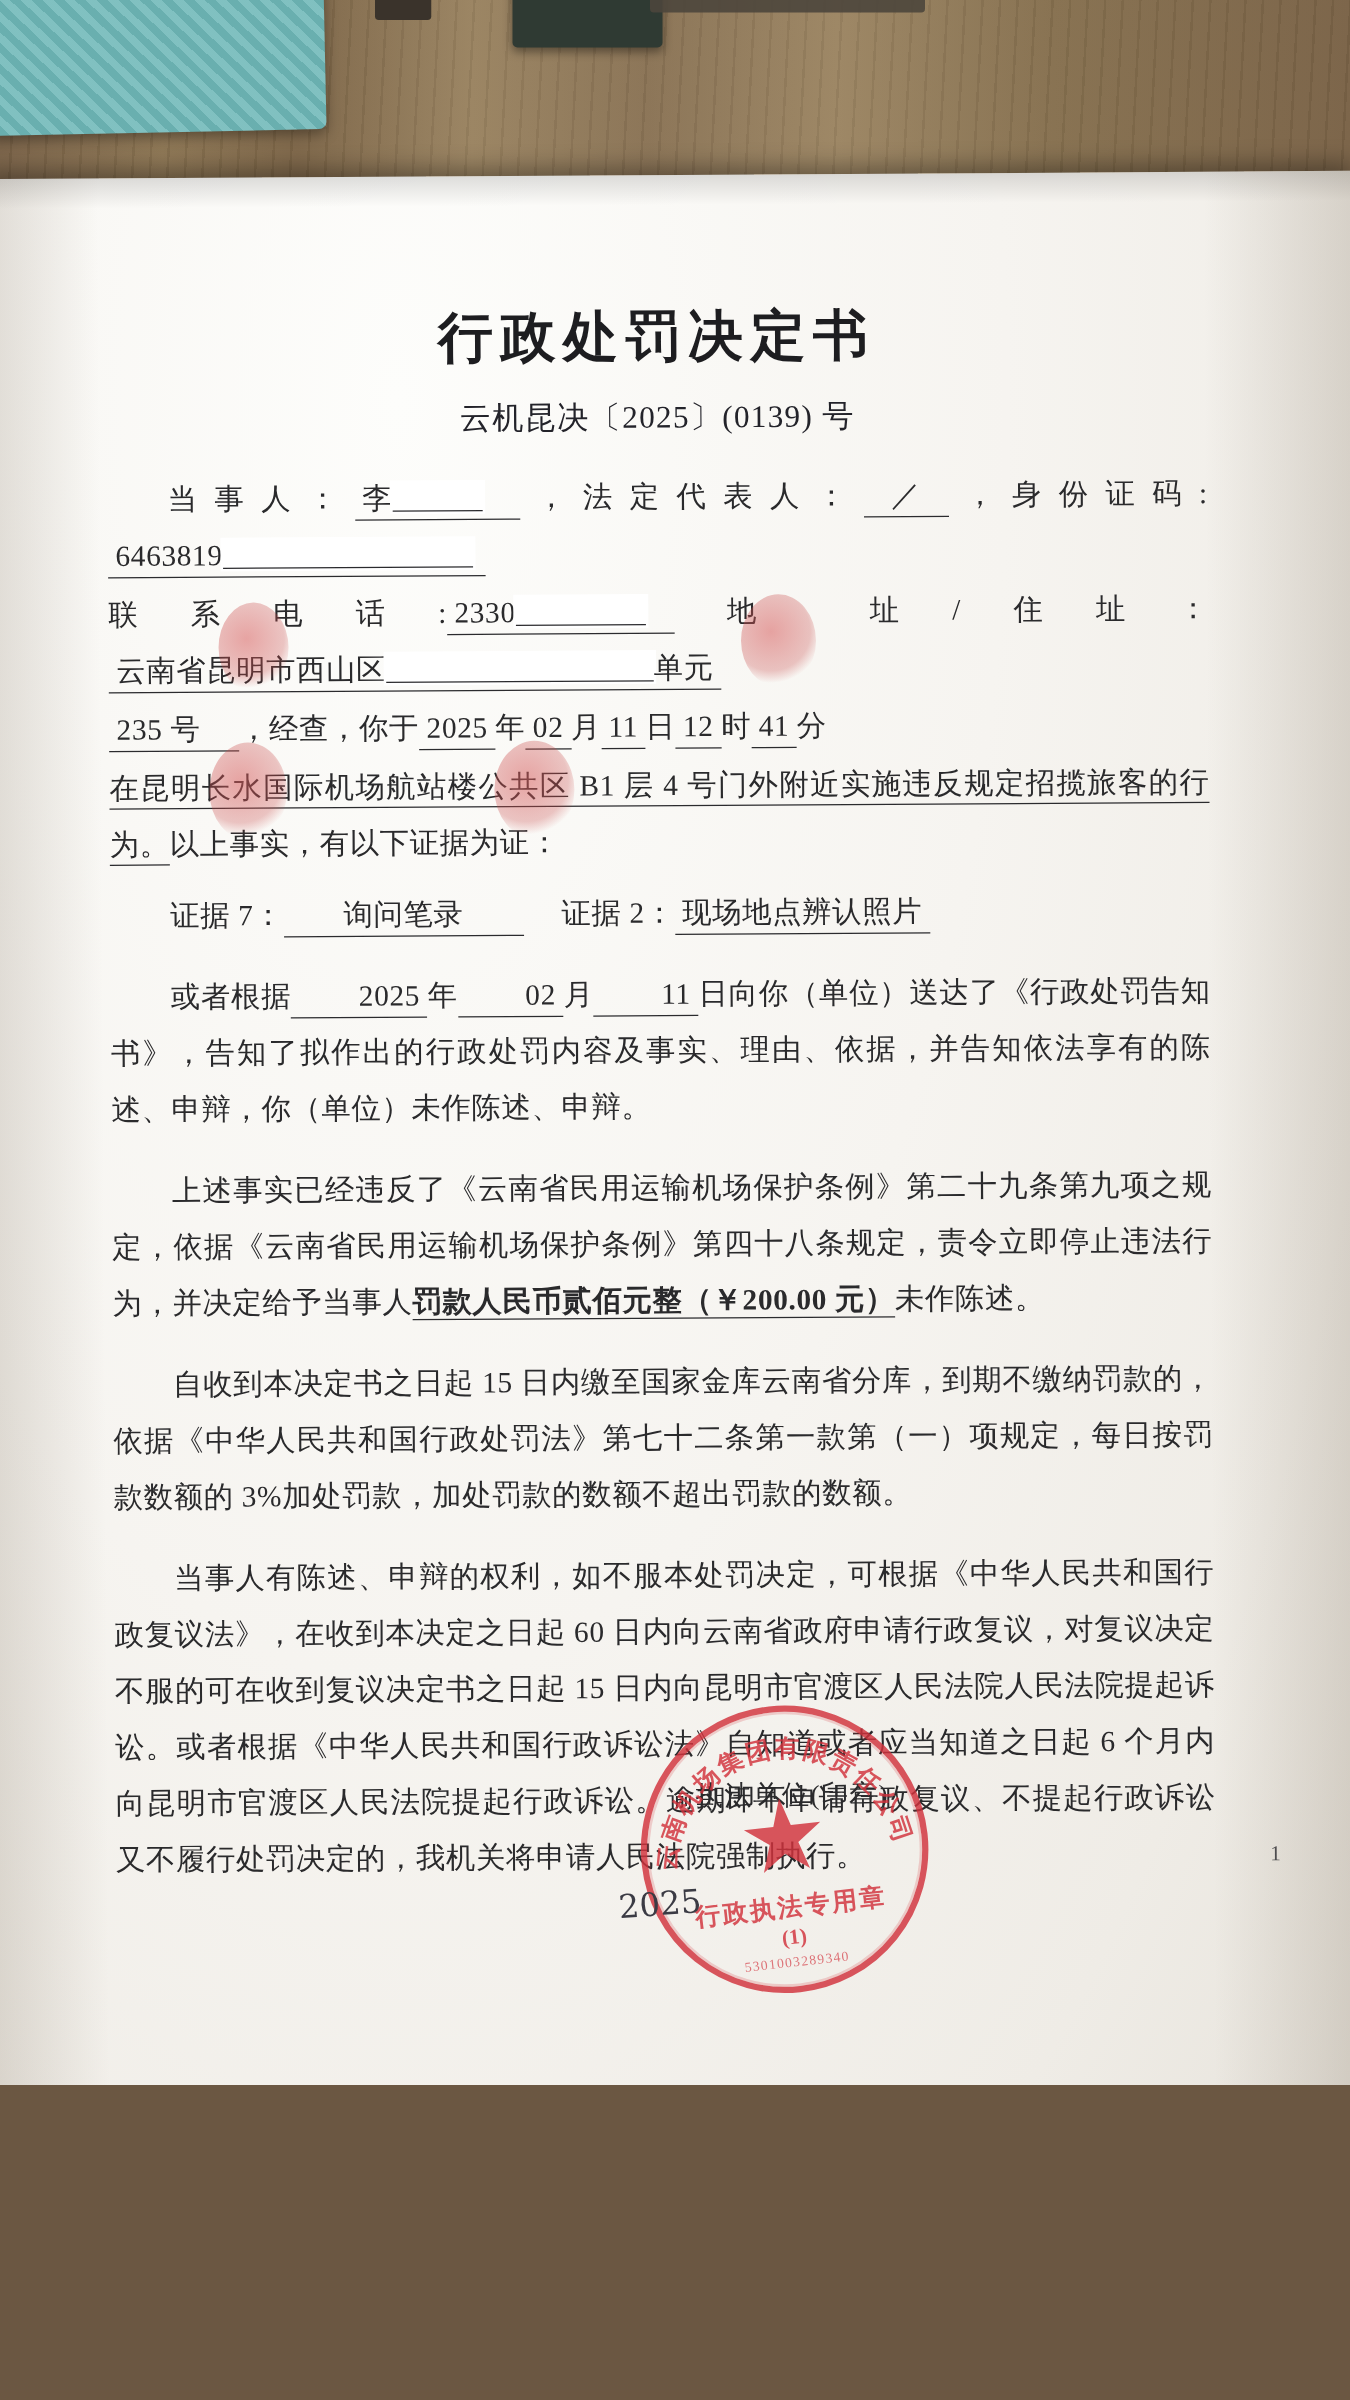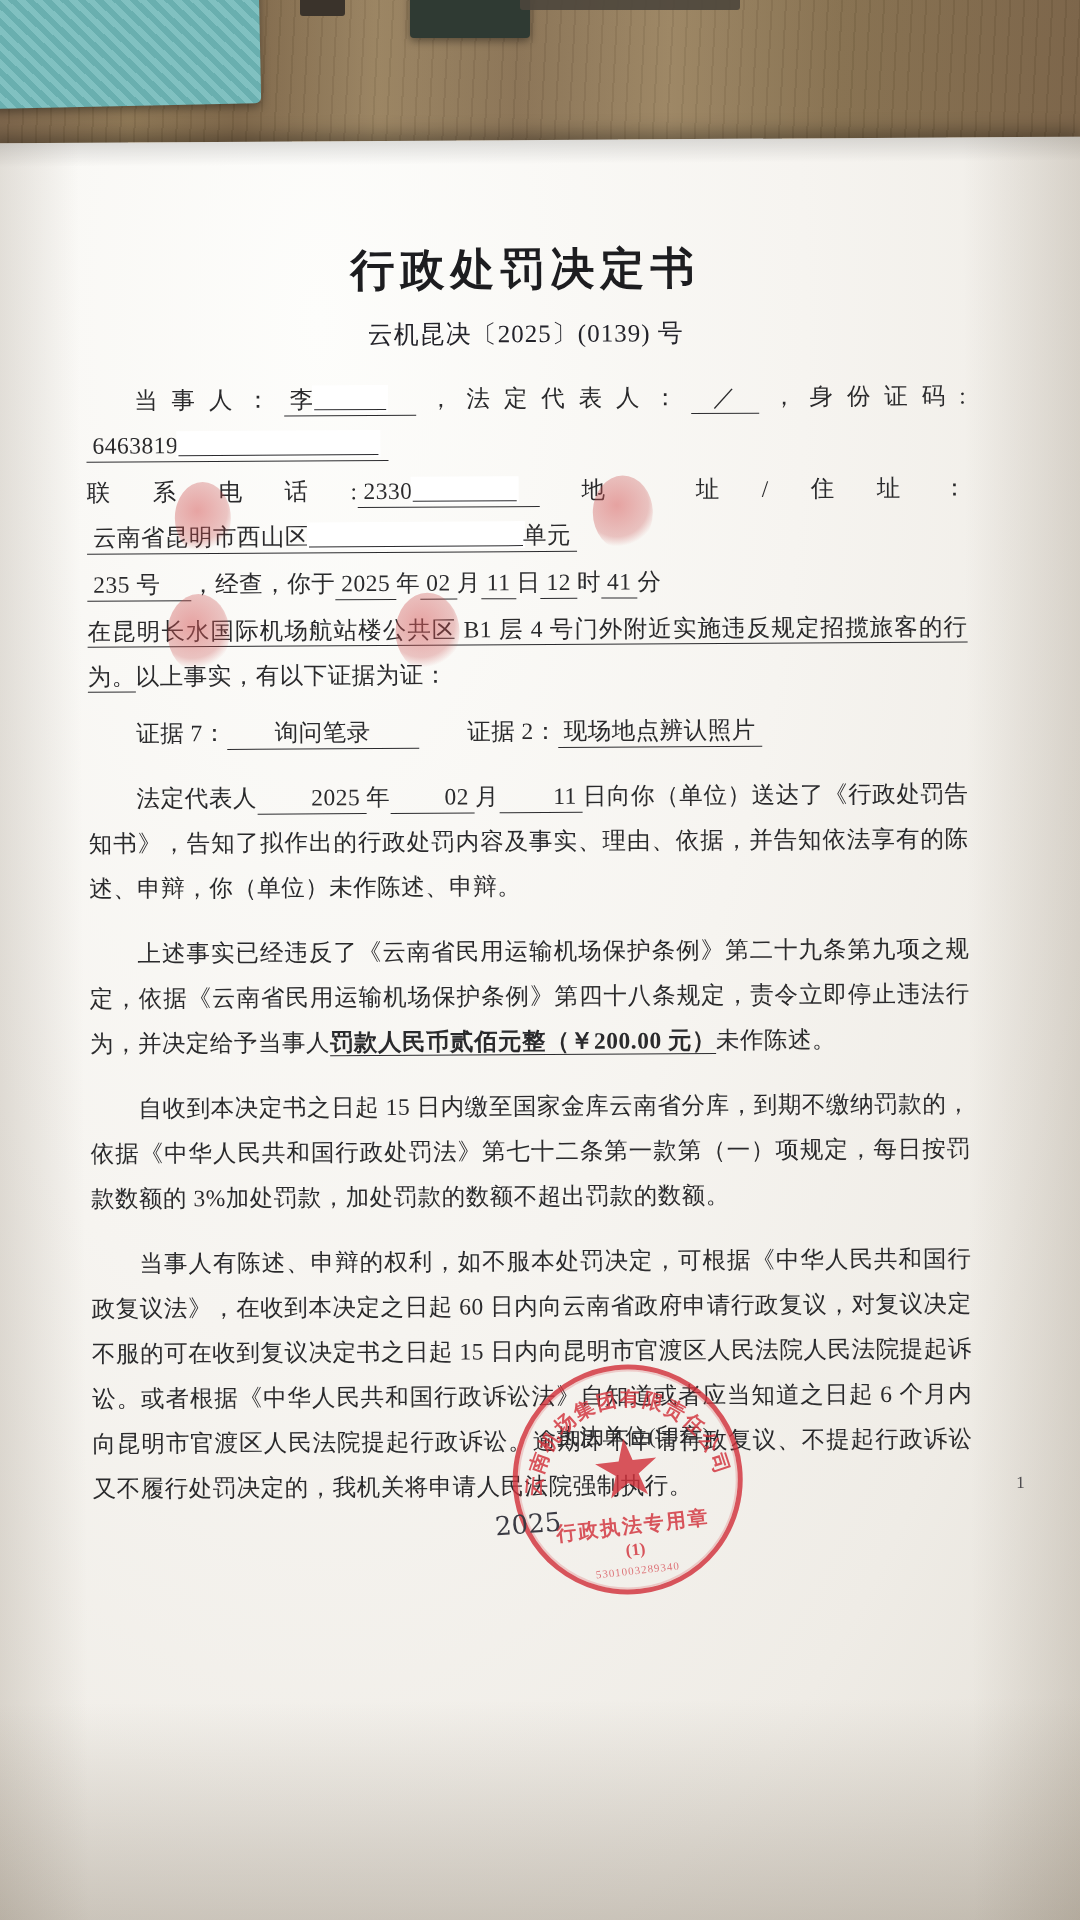--- a/index.html
+++ b/index.html
@@ -1,21 +1,21 @@
 <!DOCTYPE html>
 <html lang="zh"><head>
 <meta charset="utf-8">
 <style>
   html,body{margin:0;padding:0;}
   body{
     width:1080px;height:1920px;overflow:hidden;
     background:#6b5742;
     font-family:"Liberation Serif", serif;
   }
-  .scene{position:relative;width:1080px;height:1920px;overflow:hidden;}
+  .scene{position:relative;width:1080px;height:1668px;overflow:hidden;}
 
   
   .desk{
     position:absolute;left:0;top:0;width:1080px;height:1920px;
     background:
       linear-gradient(90deg,#7a6348 0%,#8c7553 12%,#7d6648 22%,#9a8361 35%,#8a7355 48%,#9c8563 62%,#86704f 78%,#7a6347 100%);
   }
   .desk:after{
     content:"";position:absolute;inset:0;
     background:repeating-linear-gradient(93deg, rgba(0,0,0,0.07) 0 2px, rgba(255,255,255,0.03) 2px 14px);
@@ -206,25 +206,25 @@
       <p class="p">
         <span class="u" style="min-width:92px">235 号</span><span>，经查，你于</span><span class="u">2025</span><span>年</span><span class="u">02</span><span>月</span><span class="u">11</span><span>日</span><span class="u">12</span><span>时</span><span class="u">41</span><span>分</span>
       </p>
 
       <p class="p">
         <span style="border-bottom:1.6px solid #2b2b2e;padding-bottom:2px">在昆明长水国际机场航站楼公共区 B1 层 4 号门外附近实施违反规定招揽旅客的行为。</span><span>以上事实，有以下证据为证：</span>
       </p>
 
       <p class="p ev">
         <span style="margin-left:48px">证据 7：</span><span class="u">询问笔录</span>
-        <span style="margin-left:42px">证据 2：</span><span class="u">现场地点辨认照片</span>
+        <span style="margin-left:24px">证据 2：</span><span class="u">现场地点辨认照片</span>
       </p>
 
       <p class="p indent para">
-        <span>法定代表人</span><span class="u">2025</span><span>年</span><span class="u">02</span><span>月</span><span class="u">11</span><span>日</span><span>向你（单位）送达了《行政处罚告知书》，告知了拟作出的行政处罚内容及事实、理由、依据，并告知依法享有的陈述、申辩，你（单位）未作陈述、申辩。</span>
+        <span>或者根据</span><span class="u">2025</span><span>年</span><span class="u">02</span><span>月</span><span class="u">11</span><span>日</span><span>向你（单位）送达了《行政处罚告知书》，告知了拟作出的行政处罚内容及事实、理由、依据，并告知依法享有的陈述、申辩，你（单位）未作陈述、申辩。</span>
       </p>
 
       <p class="p indent para">
         <span>上述事实已经违反了《云南省民用运输机场保护条例》第二十九条第九项之规定，依据《云南省民用运输机场保护条例》第四十八条规定，责令立即停止违法行为，并决定给予当事人</span><span class="fine" style="border-bottom:1.6px solid #2b2b2e">罚款人民币贰佰元整（￥200.00 元）</span><span>未作陈述。</span>
       </p>
 
       <p class="p indent para">自收到本决定书之日起 15 日内缴至国家金库云南省分库，到期不缴纳罚款的，依据《中华人民共和国行政处罚法》第七十二条第一款第（一）项规定，每日按罚款数额的 3%加处罚款，加处罚款的数额不超出罚款的数额。</p>
 
       <p class="p indent para">当事人有陈述、申辩的权利，如不服本处罚决定，可根据《中华人民共和国行政复议法》，在收到本决定之日起 60 日内向云南省政府申请行政复议，对复议决定不服的可在收到复议决定书之日起 15 日内向昆明市官渡区人民法院人民法院提起诉讼。或者根据《中华人民共和国行政诉讼法》自知道或者应当知道之日起 6 个月内向昆明市官渡区人民法院提起行政诉讼。逾期即不申请行政复议、不提起行政诉讼又不履行处罚决定的，我机关将申请人民法院强制执行。</p>
 

